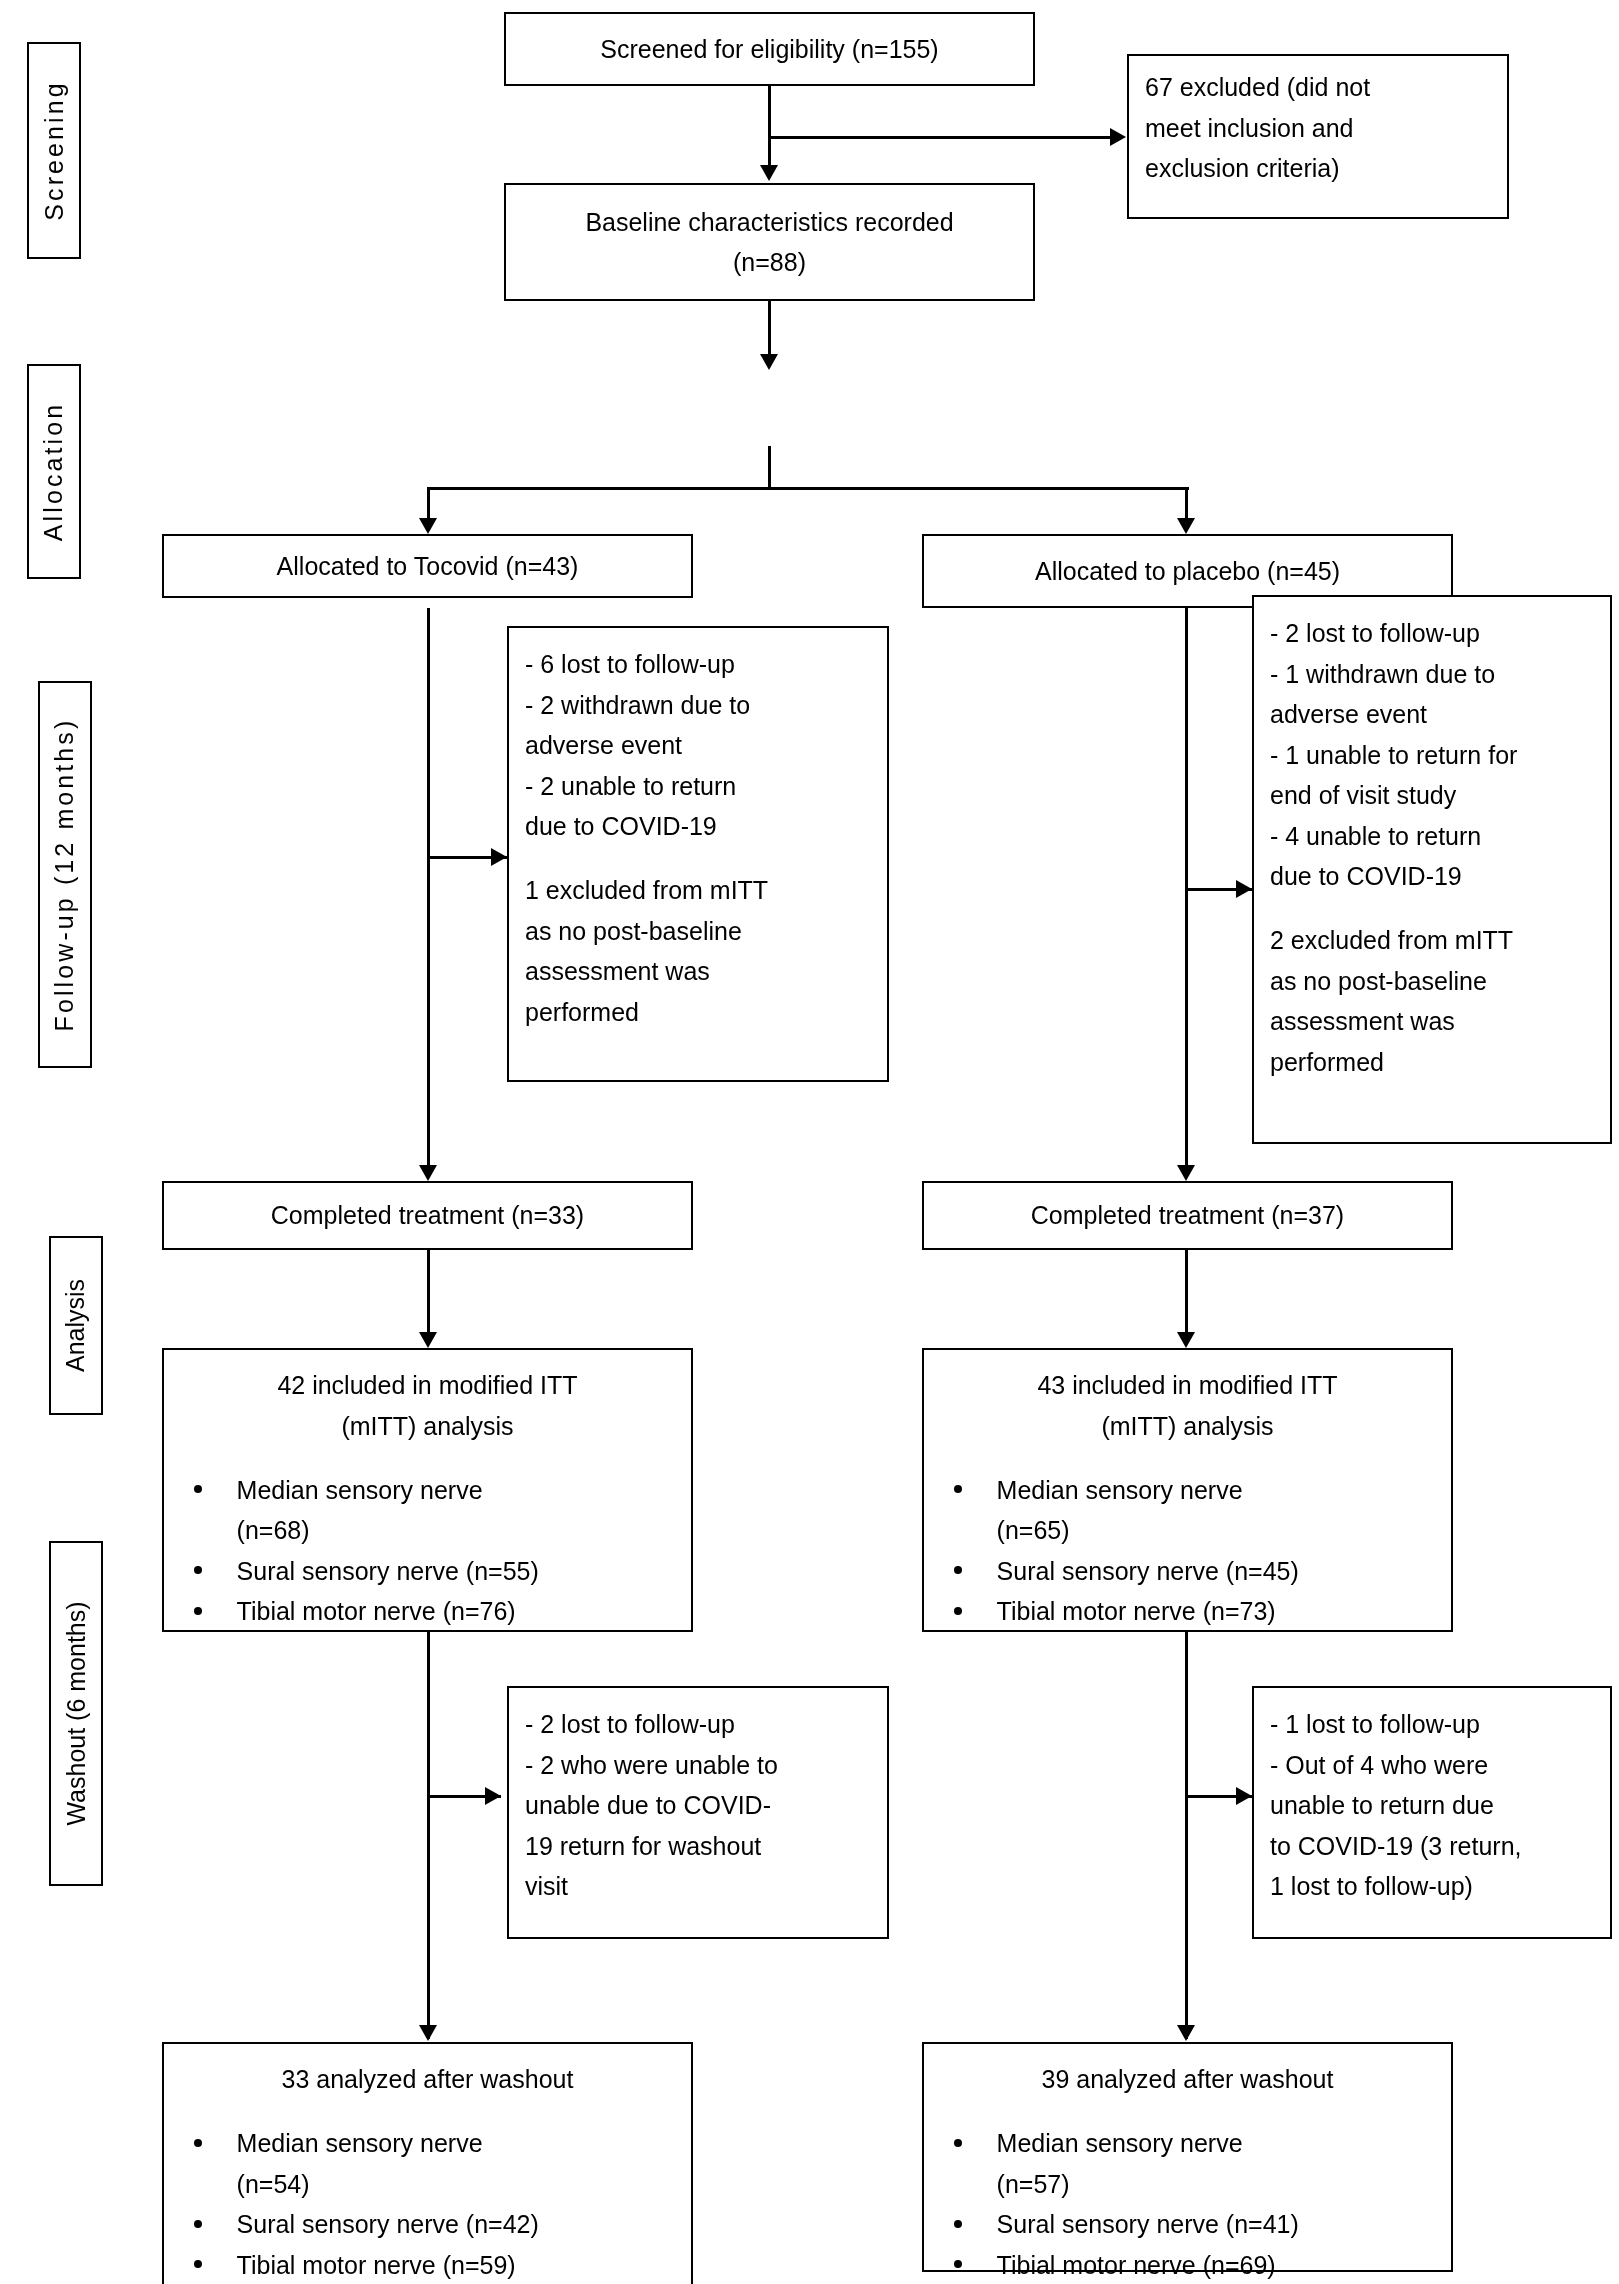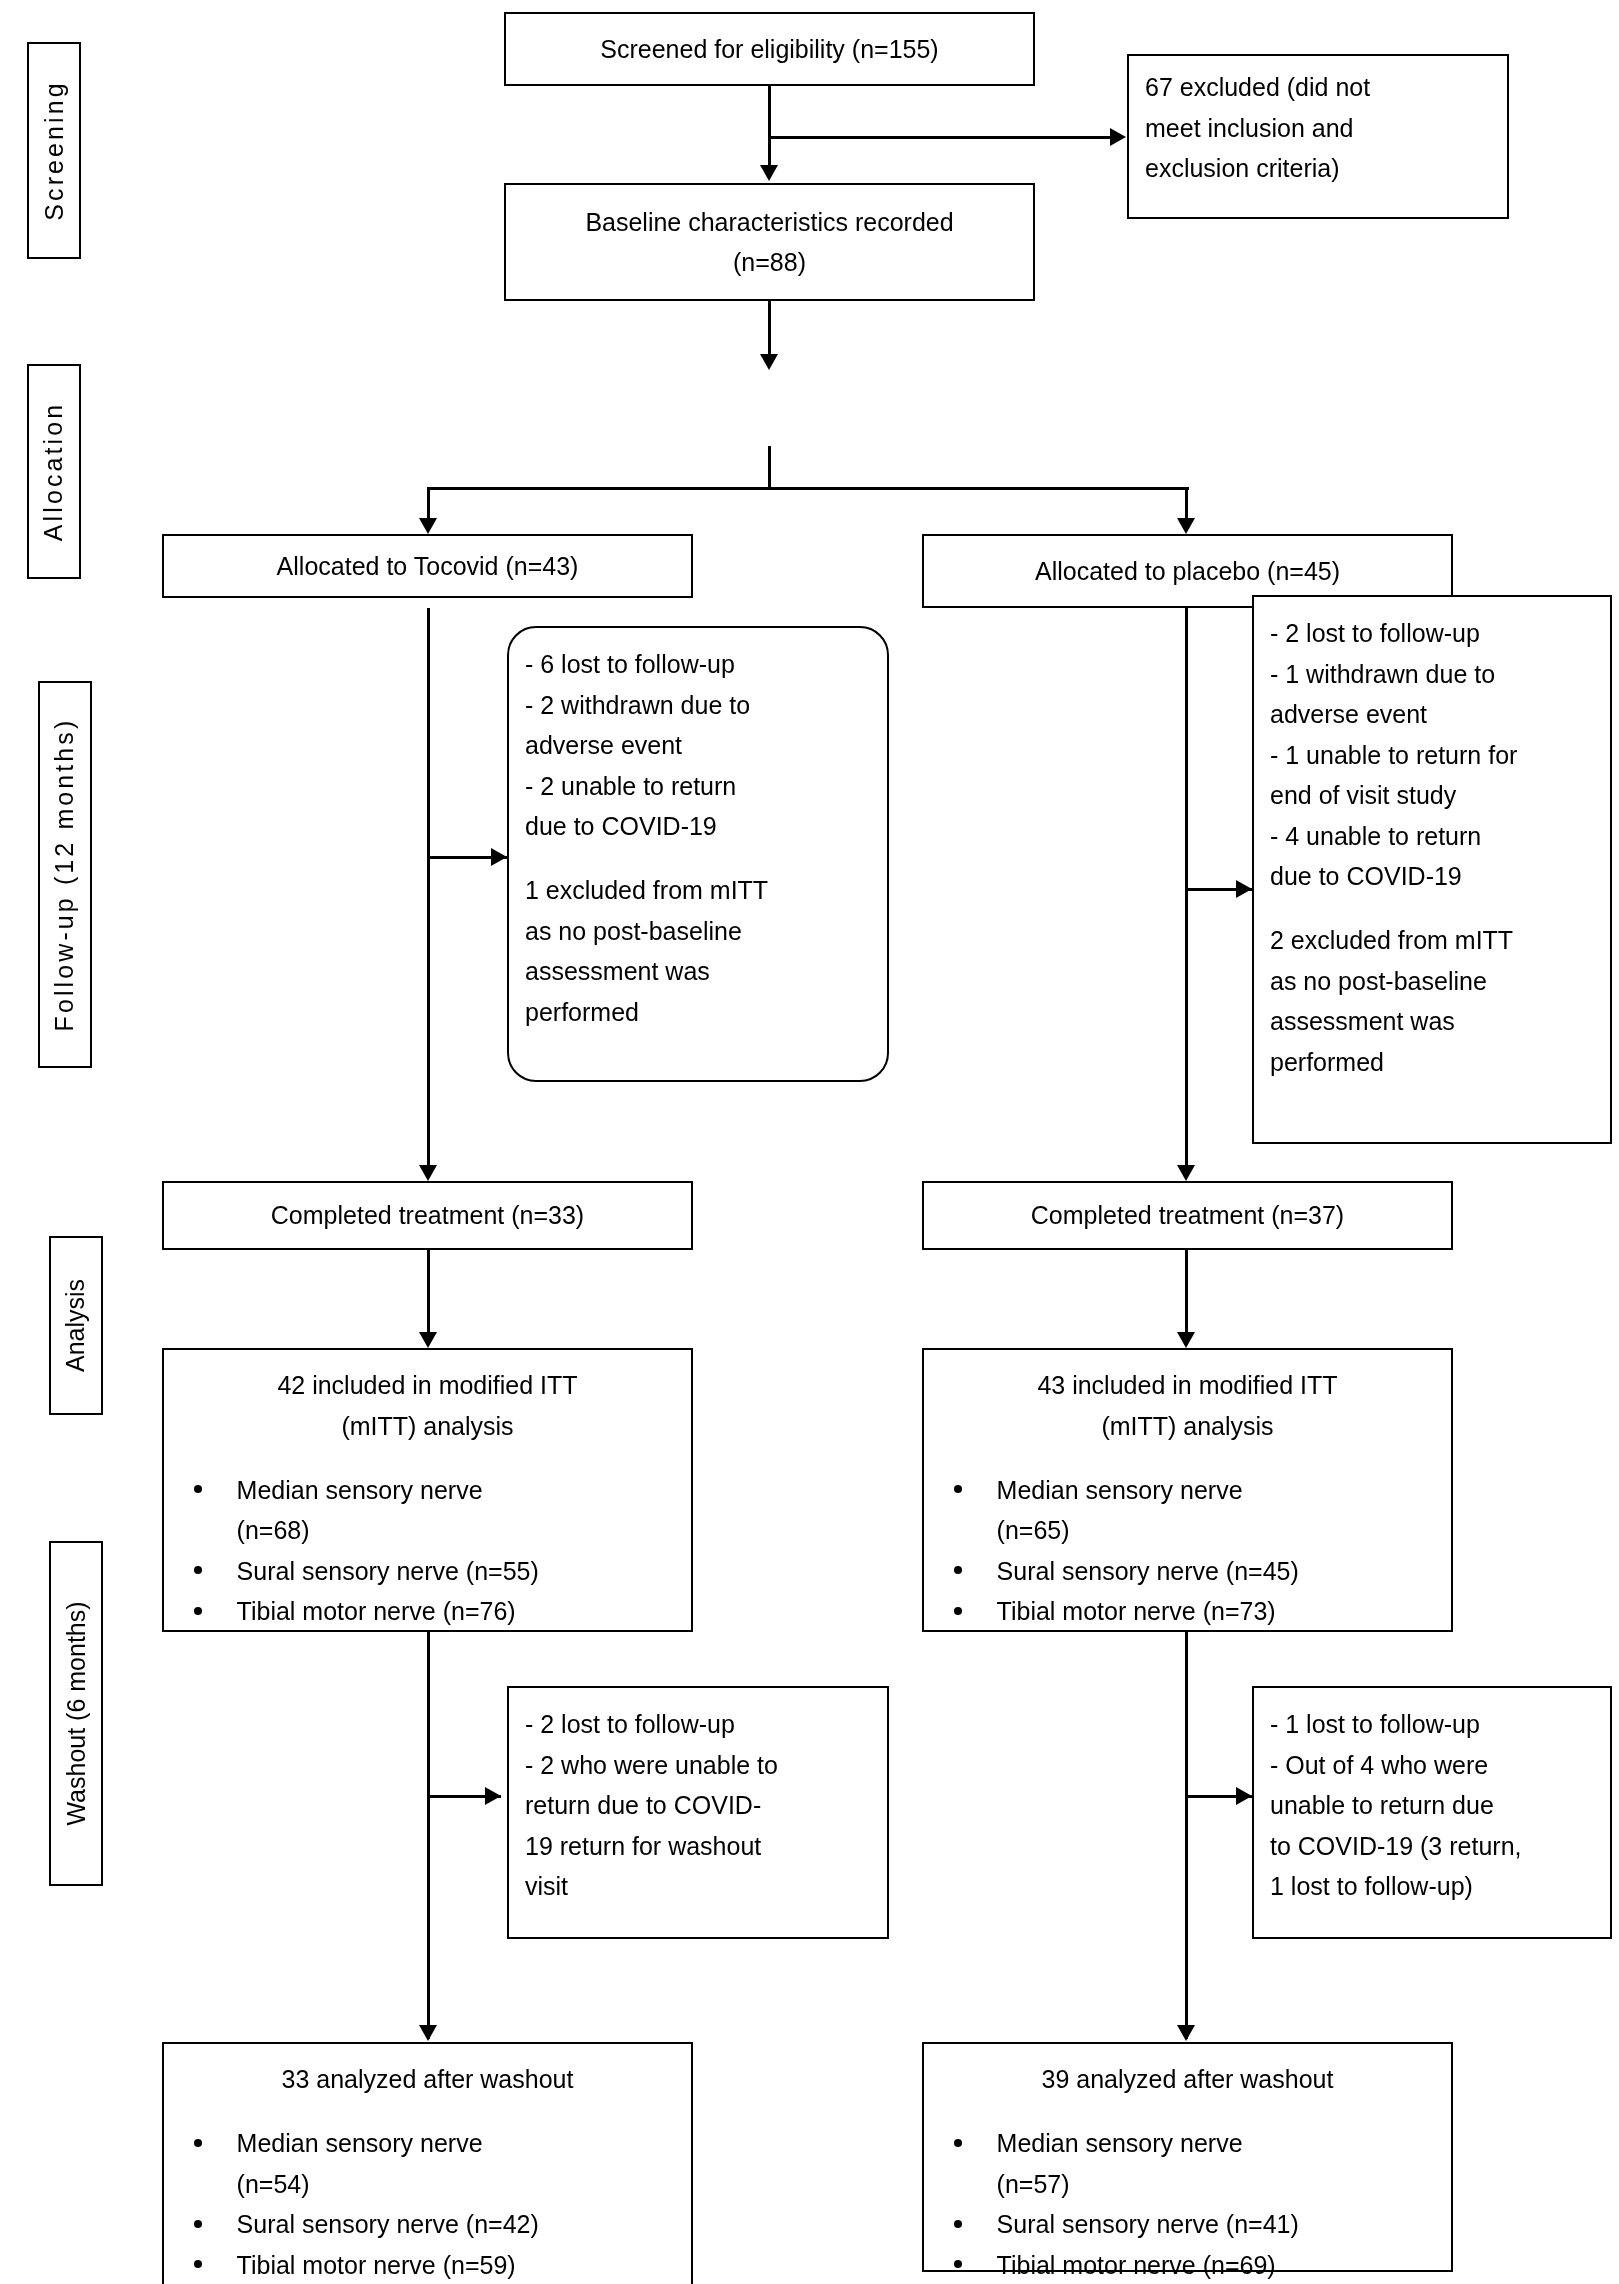--- a/index.html
+++ b/index.html
@@ -182,21 +182,21 @@
   <div class="box center" style="left:922px; top:534px; width:531px; height:74px;">
     <span>Allocated to placebo (n=45)</span>
   </div>
 
   <div class="vline" style="left:427px; top:608px; width:3.1px; height:567px;"></div>
   <div class="arrow-down" style="left:419px; top:1165px;"></div>
 
   <div class="hline" style="left:427px; top:856px; width:80px;"></div>
   <div class="arrow-right" style="left:491px; top:848px;"></div>
 
-  <div class="box textblock" style="left:507px; top:626px; width:382px; height:456px;border-radius:29px;">
+  <div class="box textblock" style="left:507px; top:626px; width:382px; height:456px;">
     <span class="line">- 6 lost to follow-up</span>
     <span class="line">- 2 withdrawn due to</span>
     <span class="line">adverse event</span>
     <span class="line">- 2 unable to return</span>
     <span class="line">due to COVID-19</span>
     <span class="spacer"></span>
     <span class="line">1 excluded from mITT</span>
     <span class="line">as no post-baseline</span>
     <span class="line">assessment was</span>
     <span class="line">performed</span>
@@ -280,21 +280,21 @@
   </div>
 
   <div class="vline" style="left:427px; top:1631px; width:3.1px; height:408px;"></div>
   <div class="arrow-down" style="left:419px; top:2025px;"></div>
   <div class="hline" style="left:427px; top:1795px; width:74px;"></div>
   <div class="arrow-right" style="left:485px; top:1787px;"></div>
 
   <div class="box textblock" style="left:507px; top:1686px; width:382px; height:253px;">
     <span class="line">- 2 lost to follow-up</span>
     <span class="line">- 2 who were unable to</span>
-    <span class="line">return due to COVID-</span>
+    <span class="line">unable due to COVID-</span>
     <span class="line">19 return for washout</span>
     <span class="line">visit</span>
   </div>
 
   <div class="vline" style="left:1185px; top:1631px; width:3.1px; height:408px;"></div>
   <div class="arrow-down" style="left:1177px; top:2025px;"></div>
   <div class="hline" style="left:1185px; top:1795px; width:67px;"></div>
   <div class="arrow-right" style="left:1236px; top:1787px;"></div>
 
   <div class="box textblock" style="left:1252px; top:1686px; width:360px; height:253px;">

